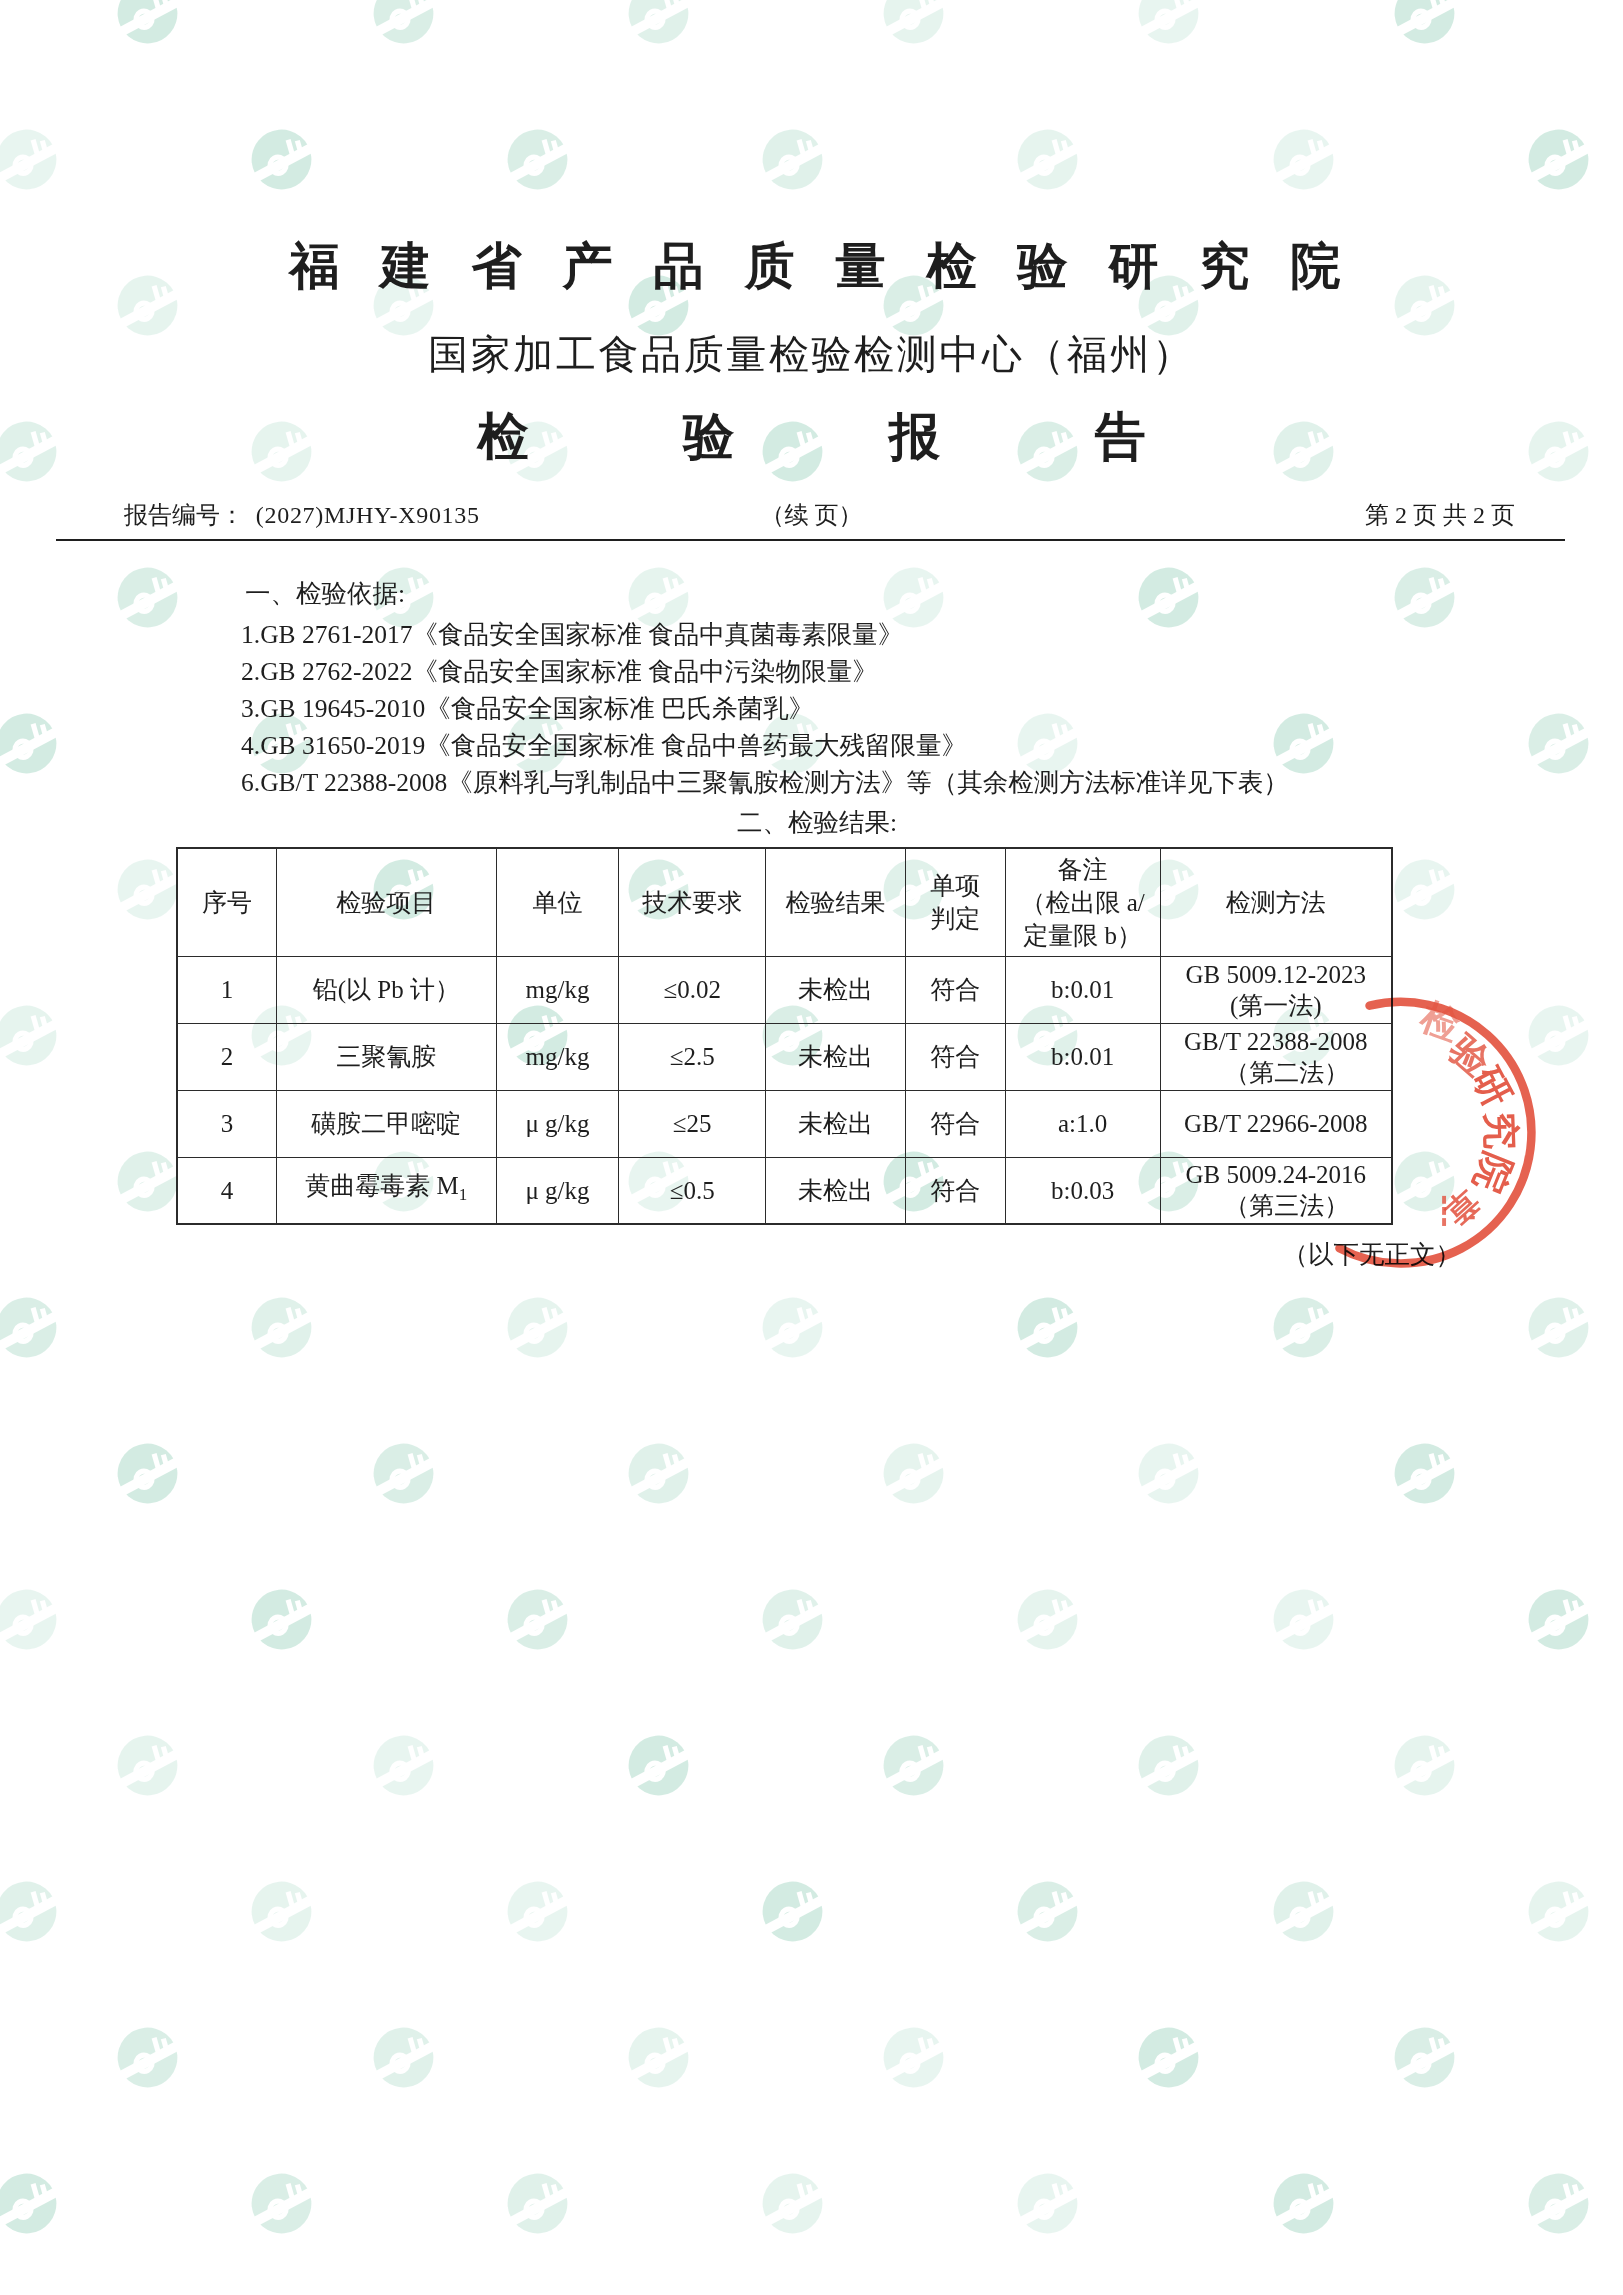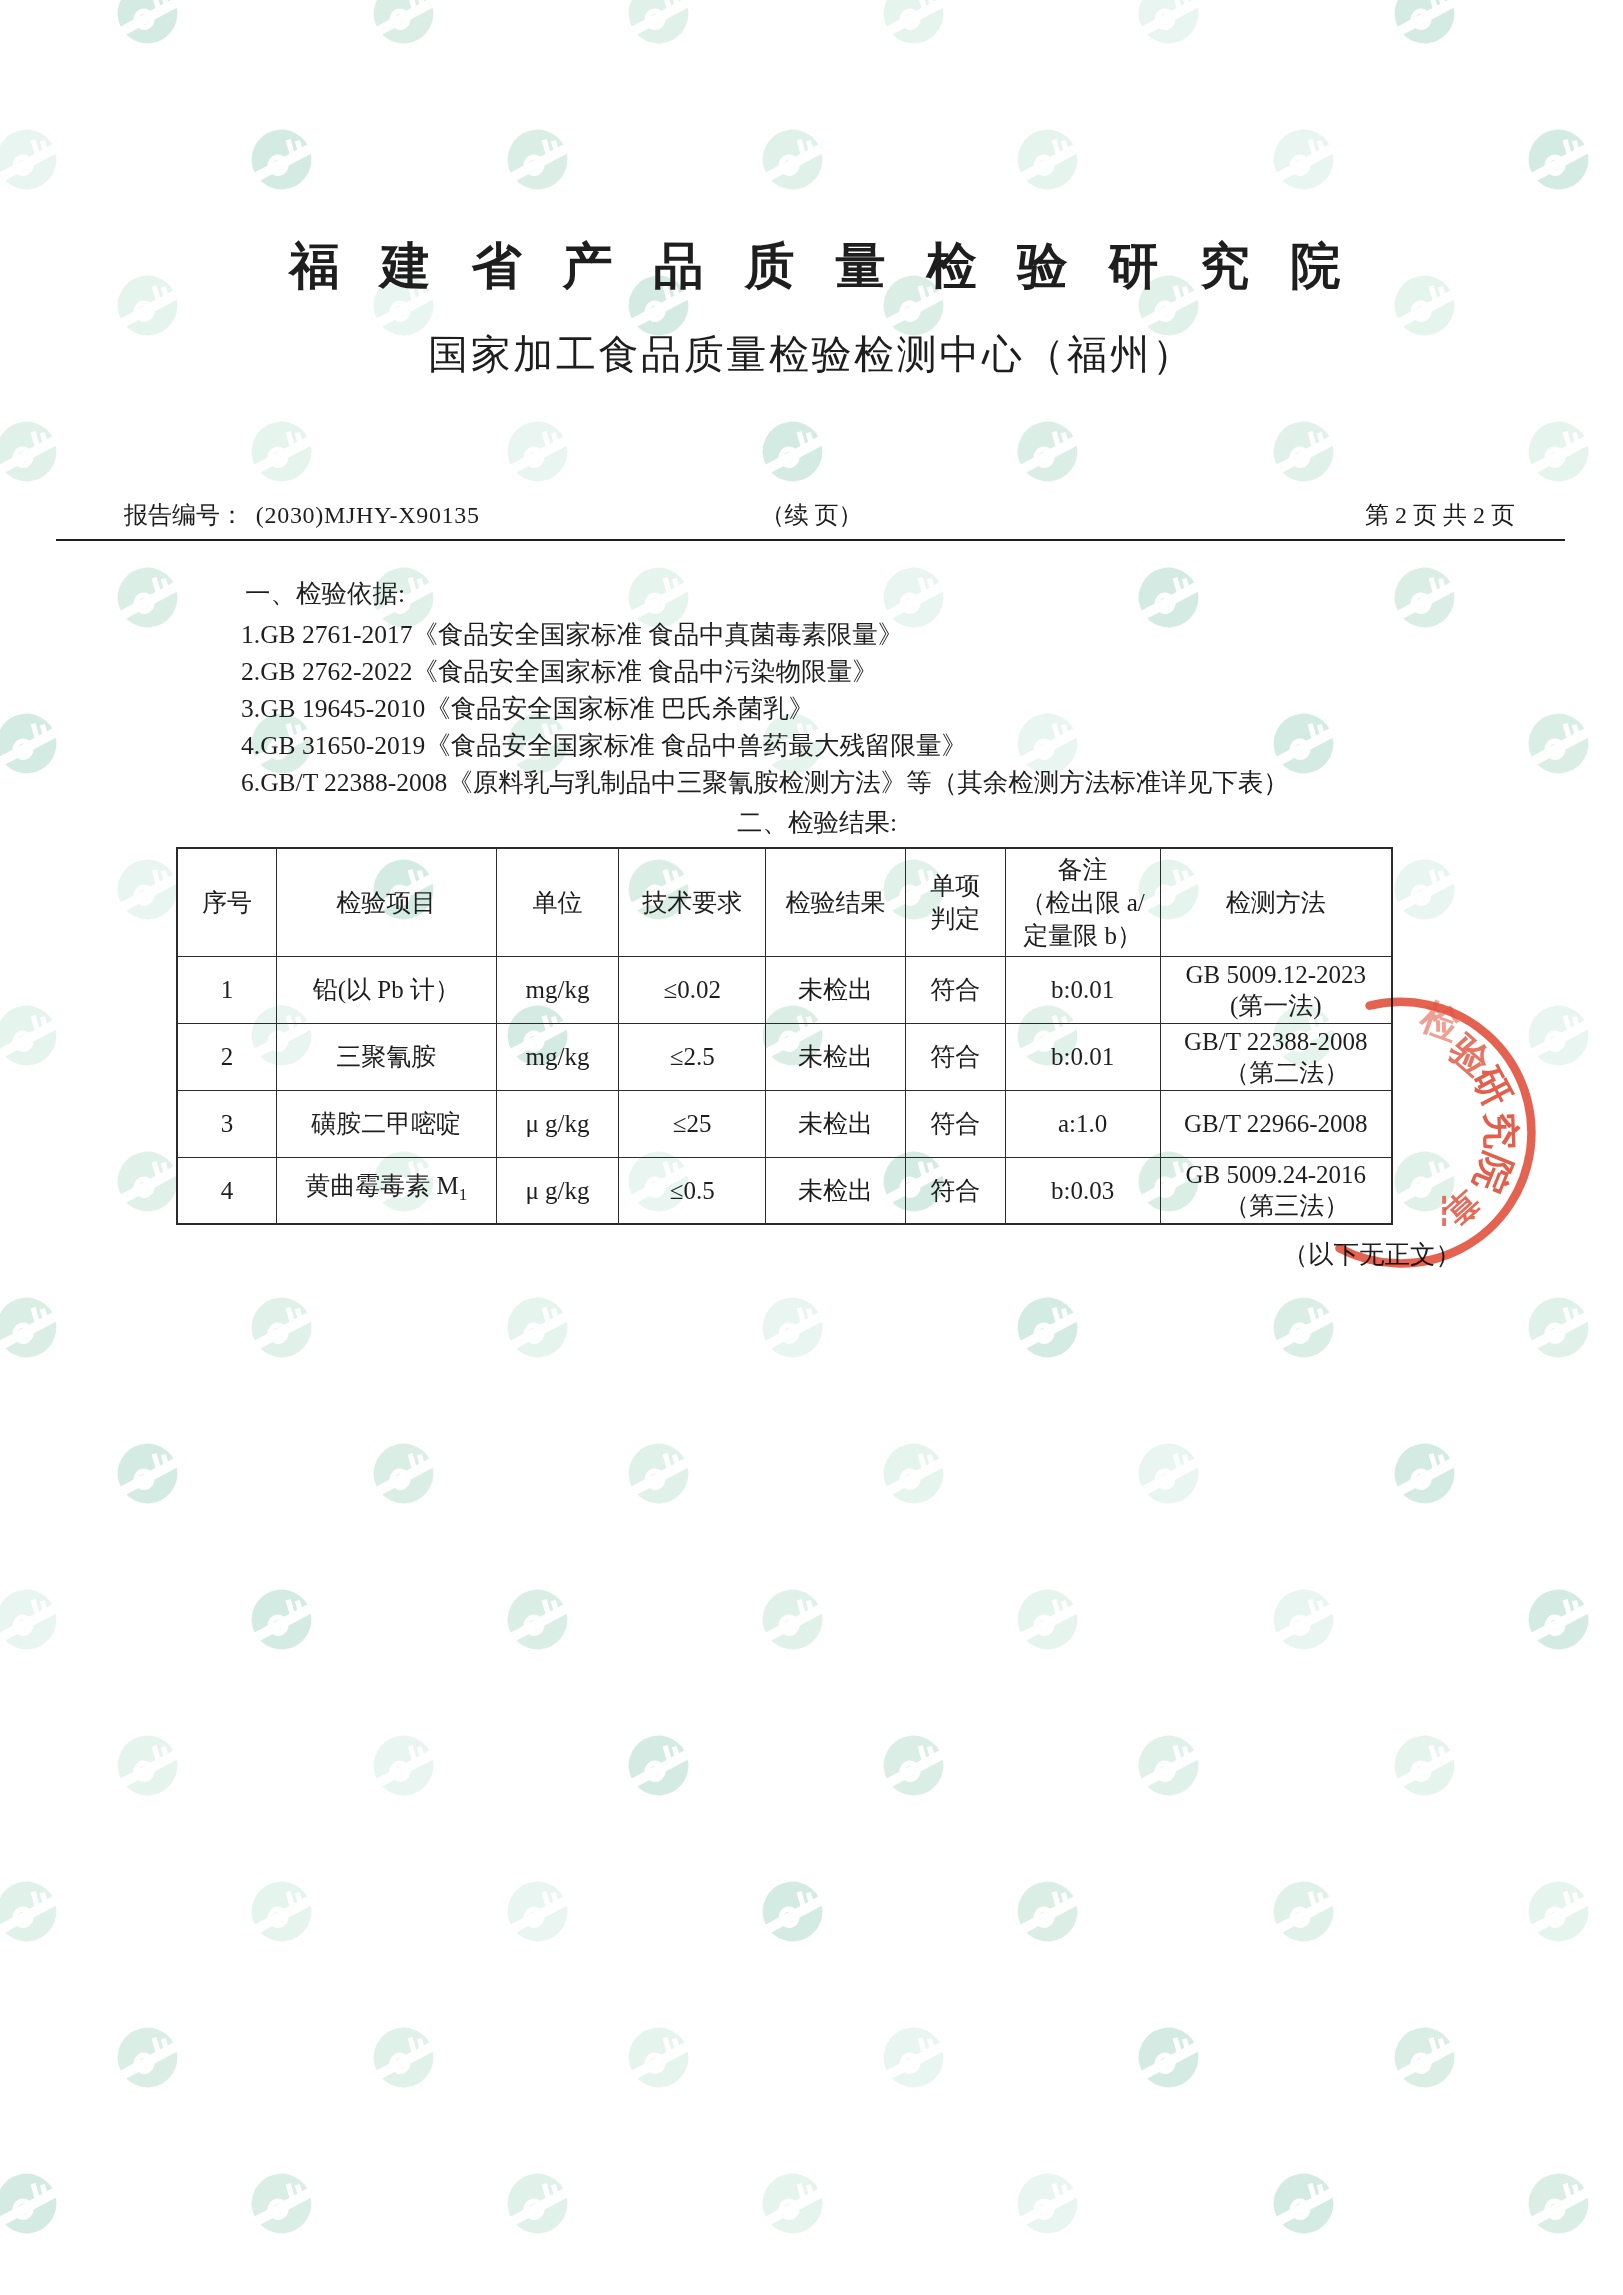--- a/index.html
+++ b/index.html
@@ -1006,24 +1006,25 @@
           <rect x="16" y="-30" width="9" height="32" fill="#ffffff" transform="rotate(12)"></rect>
           <rect x="31" y="-24" width="9" height="30" fill="#ffffff" transform="rotate(12)"></rect>
         </g>
       </svg>
     </div>
 
   <div class="content">
 
     <h1 class="title-institute">福建省产品质量检验研究院</h1>
     <h2 class="title-center">国家加工食品质量检验检测中心（福州）</h2>
+    <h3 class="title-report">检 验 报 告</h3>
 
     <div class="meta-row">
       <div class="meta-left">
-        <span>报告编号：</span><span class="value">(2030)MJHY-X90135</span>
+        <span>报告编号：</span><span class="value">(2027)MJHY-X90135</span>
       </div>
       <div class="meta-continuation">（续 页）</div>
       <div class="meta-pageinfo">第 2 页   共 2 页</div>
     </div>
 
     <div class="rule"></div>
 
     <div class="body-block">
       <p class="section-title">一、检验依据:</p>
       <div id="basis-list">

